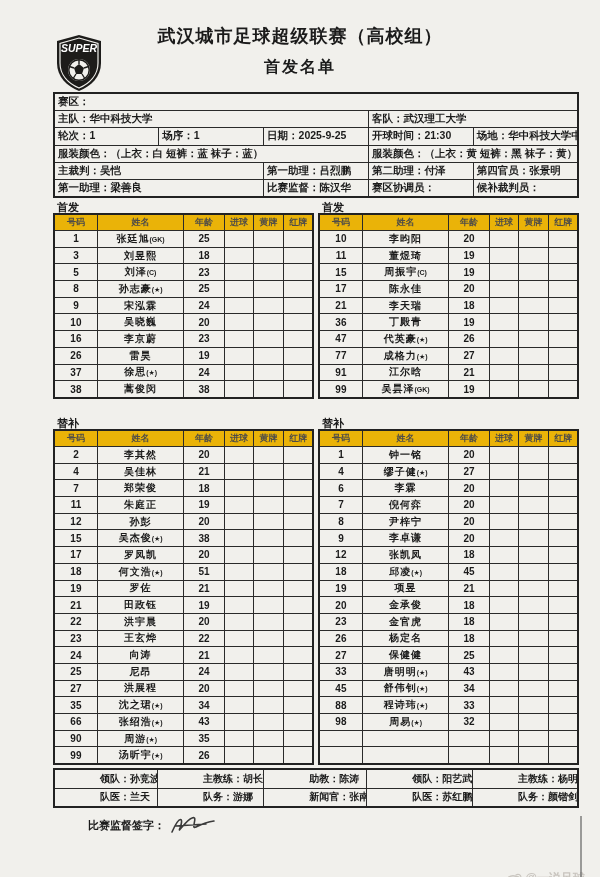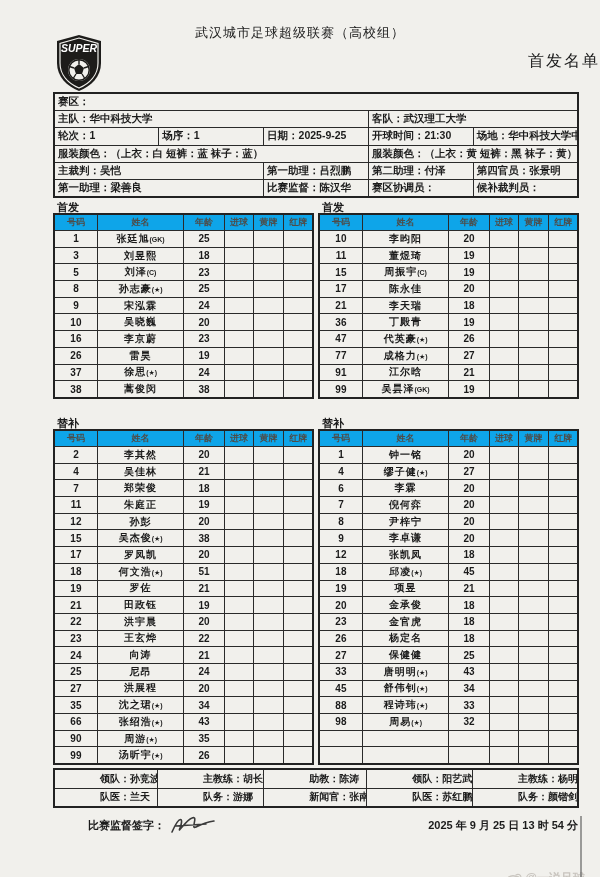--- a/index.html
+++ b/index.html
@@ -5,32 +5,32 @@
   html,body{margin:0;padding:0;}
   body{
     width:600px;height:877px;position:relative;overflow:hidden;
     background:#f1f0ec;
     font-family:"Liberation Sans","DejaVu Sans",sans-serif;
     color:#1b1b1b;
   }
   .abs{position:absolute;}
   
   .titles{left:0;top:24px;width:600px;text-align:center;}
-  .title{font-size:13px;font-weight:normal;letter-spacing:1px;}
-  .subtitle{font-size:16px;font-weight:normal;margin-top:9px;letter-spacing:2px;text-align:right;}
+  .title{font-size:18px;font-weight:bold;letter-spacing:1px;}
+  .subtitle{font-size:16px;font-weight:bold;margin-top:9px;letter-spacing:2px;}
   .logo{left:54px;top:34px;width:50px;height:58px;}
   
   table{border-collapse:collapse;table-layout:fixed;border-radius:31px;}
   td,th{border:1px solid #2a2a2a;padding:0 3px;overflow:hidden;white-space:nowrap;}
   .info-table{left:53px;top:92px;width:526px;border:2px solid #222;}
   .info-table td{height:16.2px;font-size:10.5px;font-weight:bold;text-align:left;}
   .sec-label{font-size:11px;font-weight:bold;}
   .roster{width:261px;border:2px solid #222;}
   .roster th{
-    background:#0ea5e9;color:#4e4c48;font-size:9px;font-weight:bold;
+    background:#eab308;color:#4e4c48;font-size:9px;font-weight:bold;
     height:15px;text-align:center;
   }
   .roster td{height:15.7px;font-size:10px;font-weight:bold;text-align:center;}
   .roster td.name{letter-spacing:1px;}
   .tag{font-size:7px;letter-spacing:0;}
   .staff-table{left:53px;top:768px;width:526px;border:2px solid #222;}
   .staff-table td{height:17.5px;font-size:10px;font-weight:bold;padding-left:45px;}
   .footer-line{left:88px;top:818px;width:490px;font-size:11px;font-weight:bold;}
   .date{position:absolute;right:0;top:0;}
   .sig{position:absolute;left:78px;top:-8px;}
@@ -702,21 +702,20 @@
     <td>新闻官：陶勇</td>
   </tr>
 </tbody>
   </table>
 
 <div class="abs footer-line">
   <span>比赛监督签字：</span>
   <svg class="sig" width="55" height="30" viewBox="0 0 55 30">
     <path d="M6 22 C14 4 18 8 14 18 C11 25 20 10 26 8 C33 5 24 20 30 17 C36 14 40 12 48 11 M10 16 L40 14" fill="none" stroke="#3a3a3a" stroke-width="1.6" stroke-linecap="round"></path>
   </svg>
-  <span class="date">2025 年 9 月 25 日 13 时 54 分</span>
 </div>
 
 <div class="abs watermark">
   <svg width="16" height="14" viewBox="0 0 16 14">
     <ellipse cx="7" cy="8.5" rx="6" ry="4.8" fill="none" stroke="#c9c5bf" stroke-width="1.4"></ellipse>
     <circle cx="9" cy="8.5" r="1.6" fill="#c9c5bf"></circle>
     <path d="M10 3 C12 1.5 14.5 2.5 15 5 M10.5 5 C11.7 4.2 13.2 4.8 13.5 6.2" fill="none" stroke="#c9c5bf" stroke-width="1.2" stroke-linecap="round"></path>
   </svg>
   <span>@一说足球</span>
 </div>

